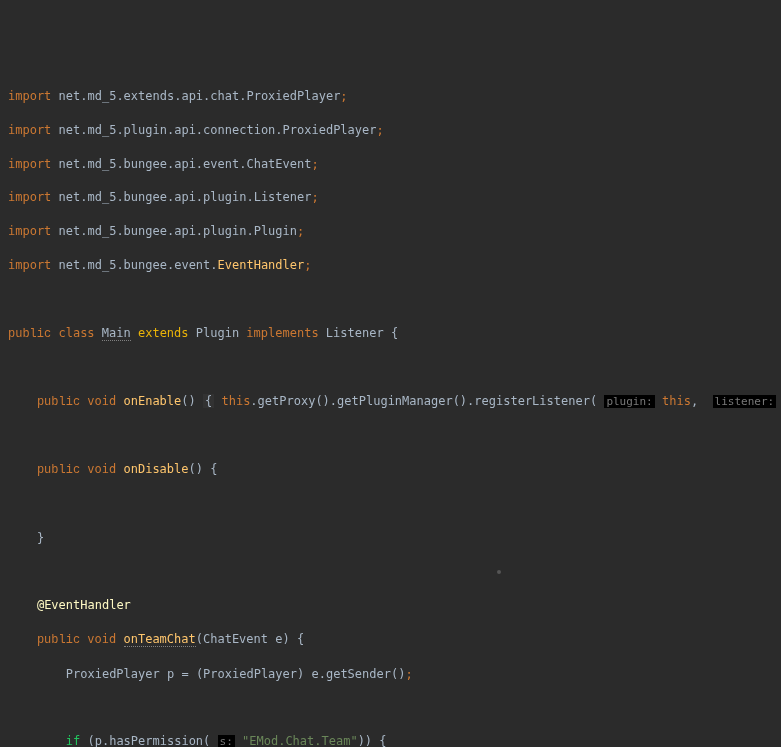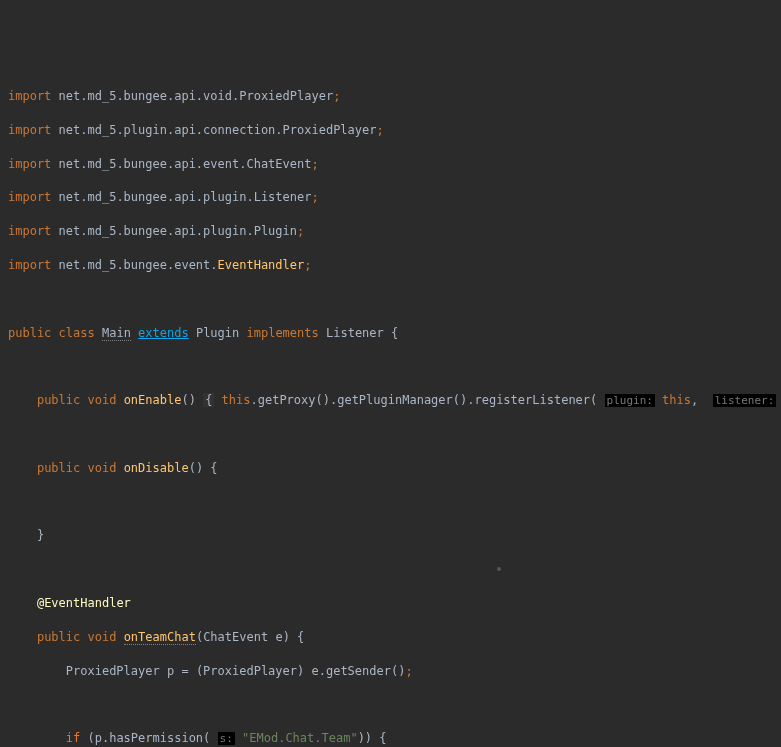--- a/index.html
+++ b/index.html
@@ -14,27 +14,27 @@
       color: #a9b7c6;
       padding: 4px 0;
       white-space: pre;
       line-height: 1.4;
     }
     .line {
       padding: 0 8px;
       min-height: 17px;
     }
     .kw-import { color: #cc7832; }
-    .kw-public { color: #cc7832; }
+    .kw-public { color: #cc7832; font-family: Liberation Mono, monospace; }
     .kw-class { color: #cc7832; }
-    .kw-extends { color: #0ea5e9; text-decoration: underline; }
+    .kw-extends { color: #eab308; }
     .kw-implements { color: #cc7832; }
     .kw-void { color: #cc7832; }
     .kw-this { color: #cc7832; }
-    .kw-if { color: #f97316; }
+    .kw-if { color: #22c55e; }
     .pkg { color: #a9b7c6; }
     .pkg-last { color: #ffc66d; }
     .class-name { color: #a9b7c6; border-bottom: 1px dotted #808080; }
     .method-name { color: #ffc66d; }
     .method-name-underline { color: #ffc66d; border-bottom: 1px dotted #808080; }
     .paren { color: #a9b7c6; }
     .brace { color: #a9b7c6; }
     .semi { color: #cc7832; }
     .anno { color: #fef9c3; }
     .string { color: #6a8759; }
@@ -47,21 +47,21 @@
       background: #555;
       border-radius: 50%;
     }
   </style>
 </head>
 <body>
 
 
 
 <div>
-<div class="line"><span class="kw-import">import</span> <span class="pkg">net.md_5.bungee.api.void.</span><span class="pkg">ProxiedPlayer</span><span class="semi">;</span></div>
+<div class="line"><span class="kw-import">import</span> <span class="pkg">net.md_5.extends.api.chat.</span><span class="pkg">ProxiedPlayer</span><span class="semi">;</span></div>
 <div class="line"><span class="kw-import">import</span> <span class="pkg">net.md_5.plugin.api.connection.</span><span class="pkg">ProxiedPlayer</span><span class="semi">;</span></div>
 <div class="line"><span class="kw-import">import</span> <span class="pkg">net.md_5.bungee.api.event.</span><span class="pkg">ChatEvent</span><span class="semi">;</span></div>
 <div class="line"><span class="kw-import">import</span> <span class="pkg">net.md_5.bungee.api.plugin.</span><span class="pkg">Listener</span><span class="semi">;</span></div>
 <div class="line"><span class="kw-import">import</span> <span class="pkg">net.md_5.bungee.api.plugin.</span><span class="pkg">Plugin</span><span class="semi">;</span></div>
 <div class="line"><span class="kw-import">import</span> <span class="pkg">net.md_5.bungee.event.</span><span class="pkg-last">EventHandler</span><span class="semi">;</span></div>
 <div class="line"> </div>
 <div class="line"><span class="kw-public">public</span> <span class="kw-class">class</span> <span class="class-name">Main</span> <span class="kw-extends">extends</span> <span>Plugin</span> <span class="kw-implements">implements</span> <span>Listener</span> <span class="brace">{</span></div>
 <div class="line"> </div>
 <div class="line">    <span class="kw-public">public</span> <span class="kw-void">void</span> <span class="method-name">onEnable</span><span class="paren">()</span> <span class="curly-block"><span class="brace">{</span></span> <span class="kw-this">this</span><span>.getProxy().getPluginManager().registerListener(</span> <span class="param-hint">plugin:</span> <span class="kw-this">this</span><span>,</span>  <span class="param-hint">listener:</span>  </div>
 <div class="line"> </div>

